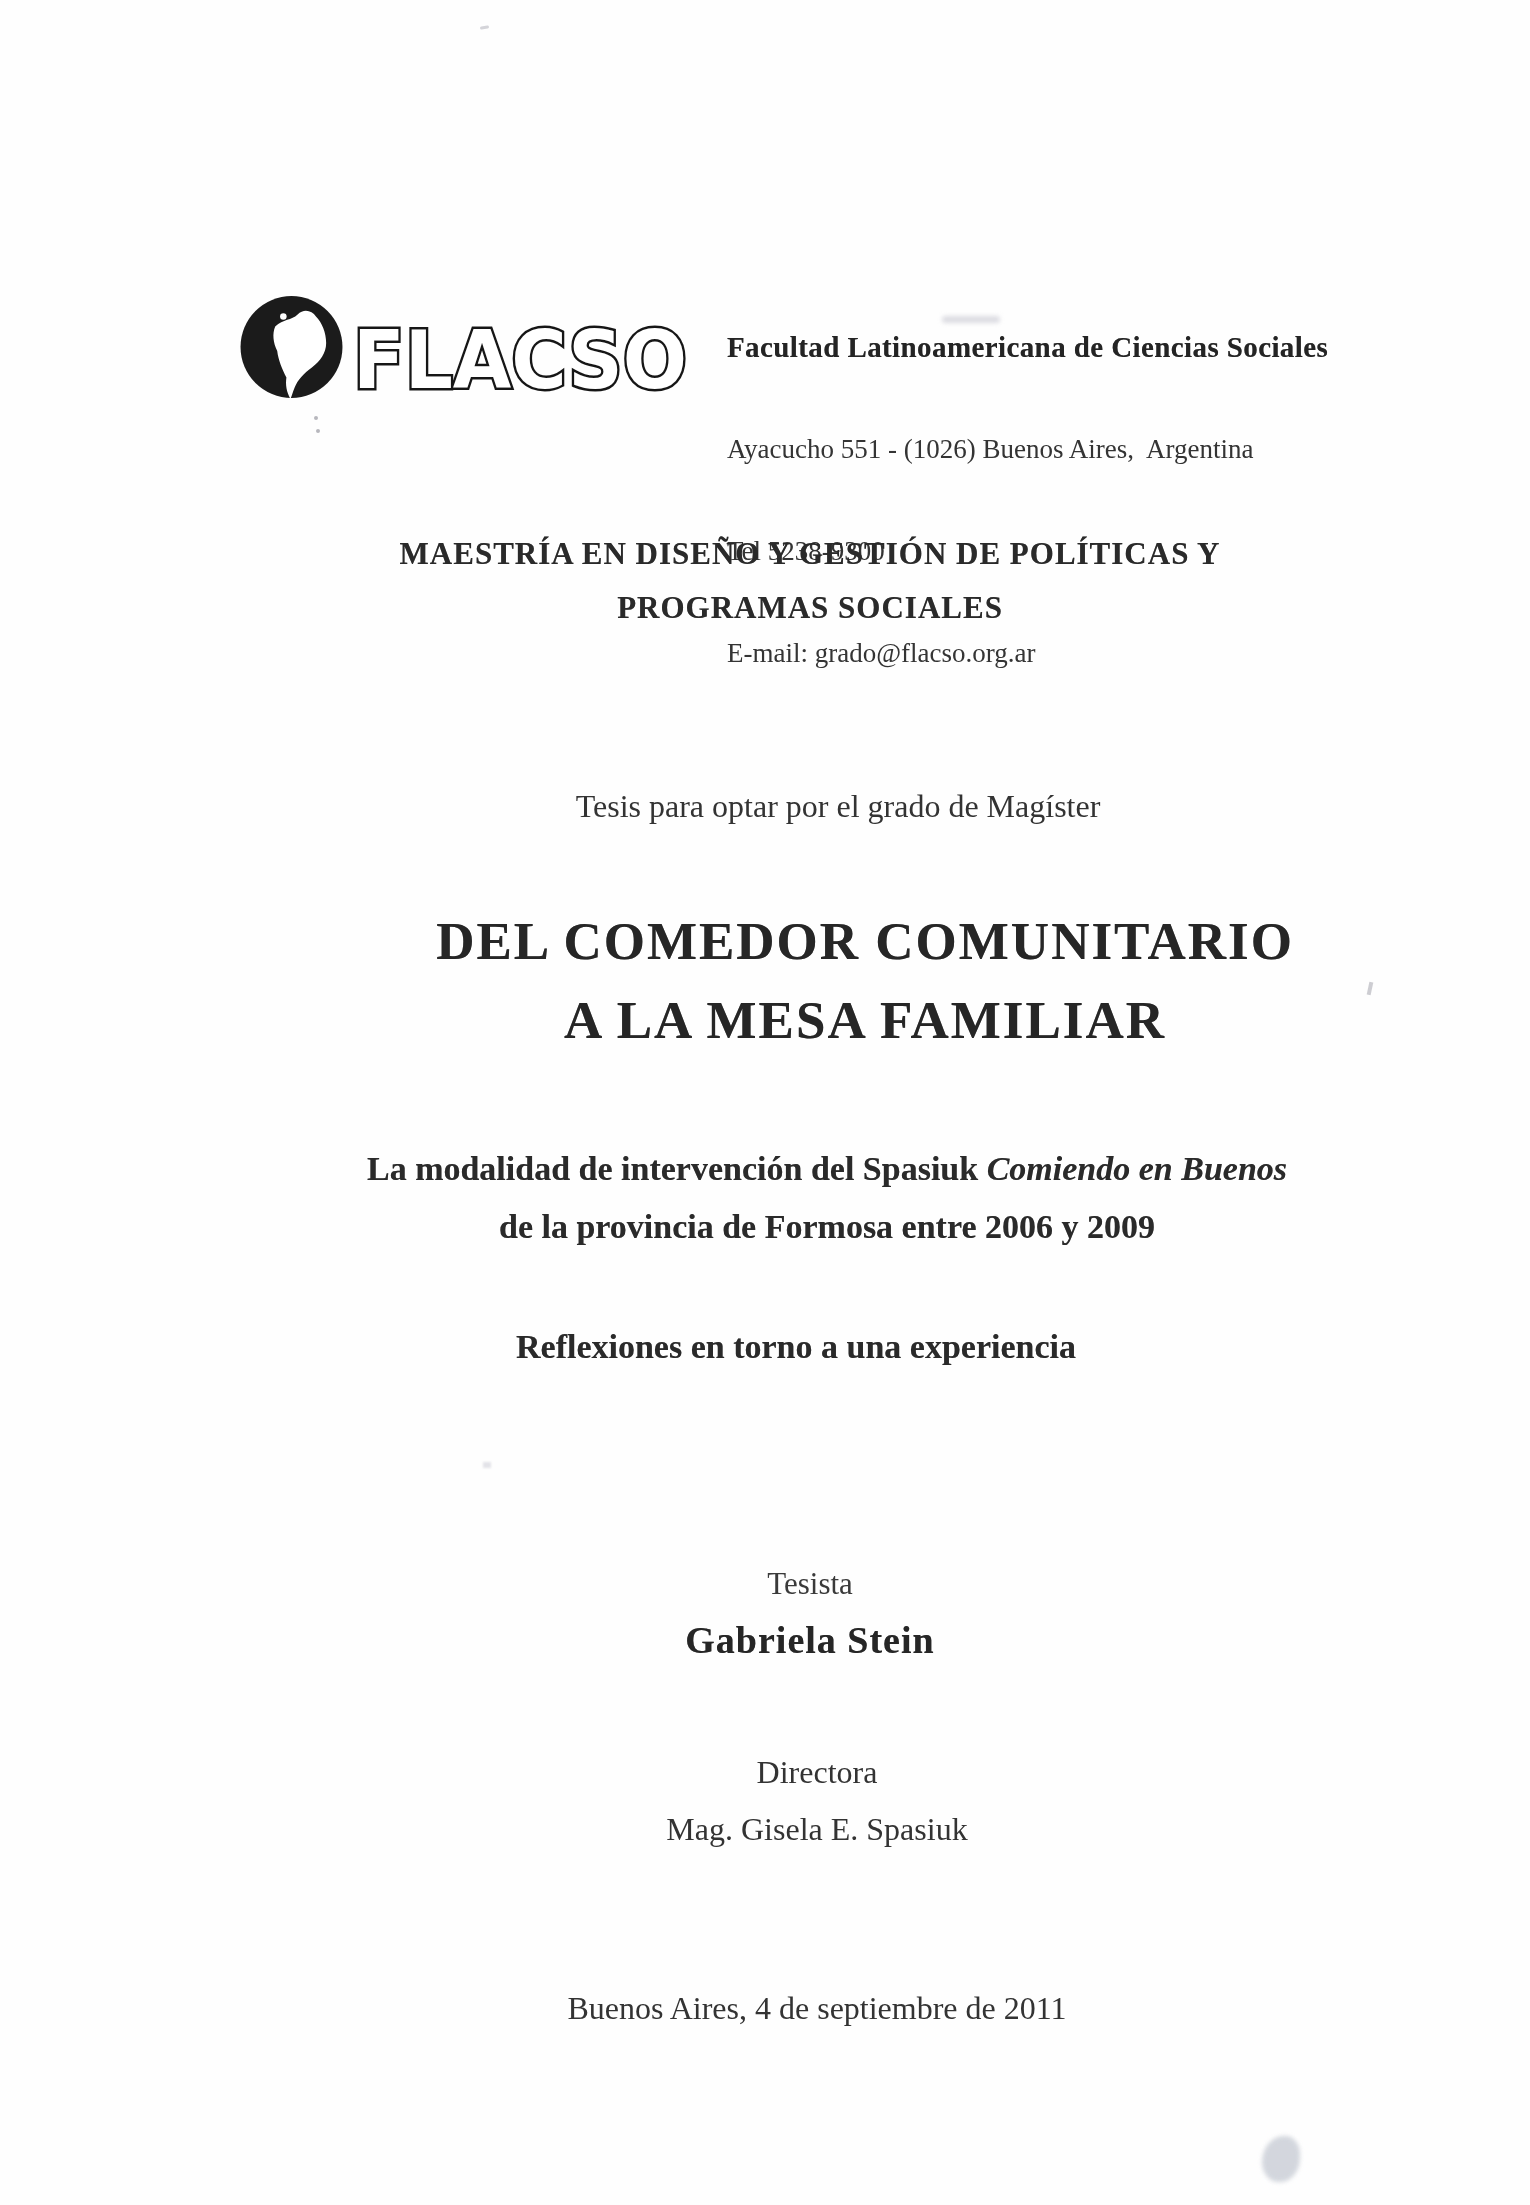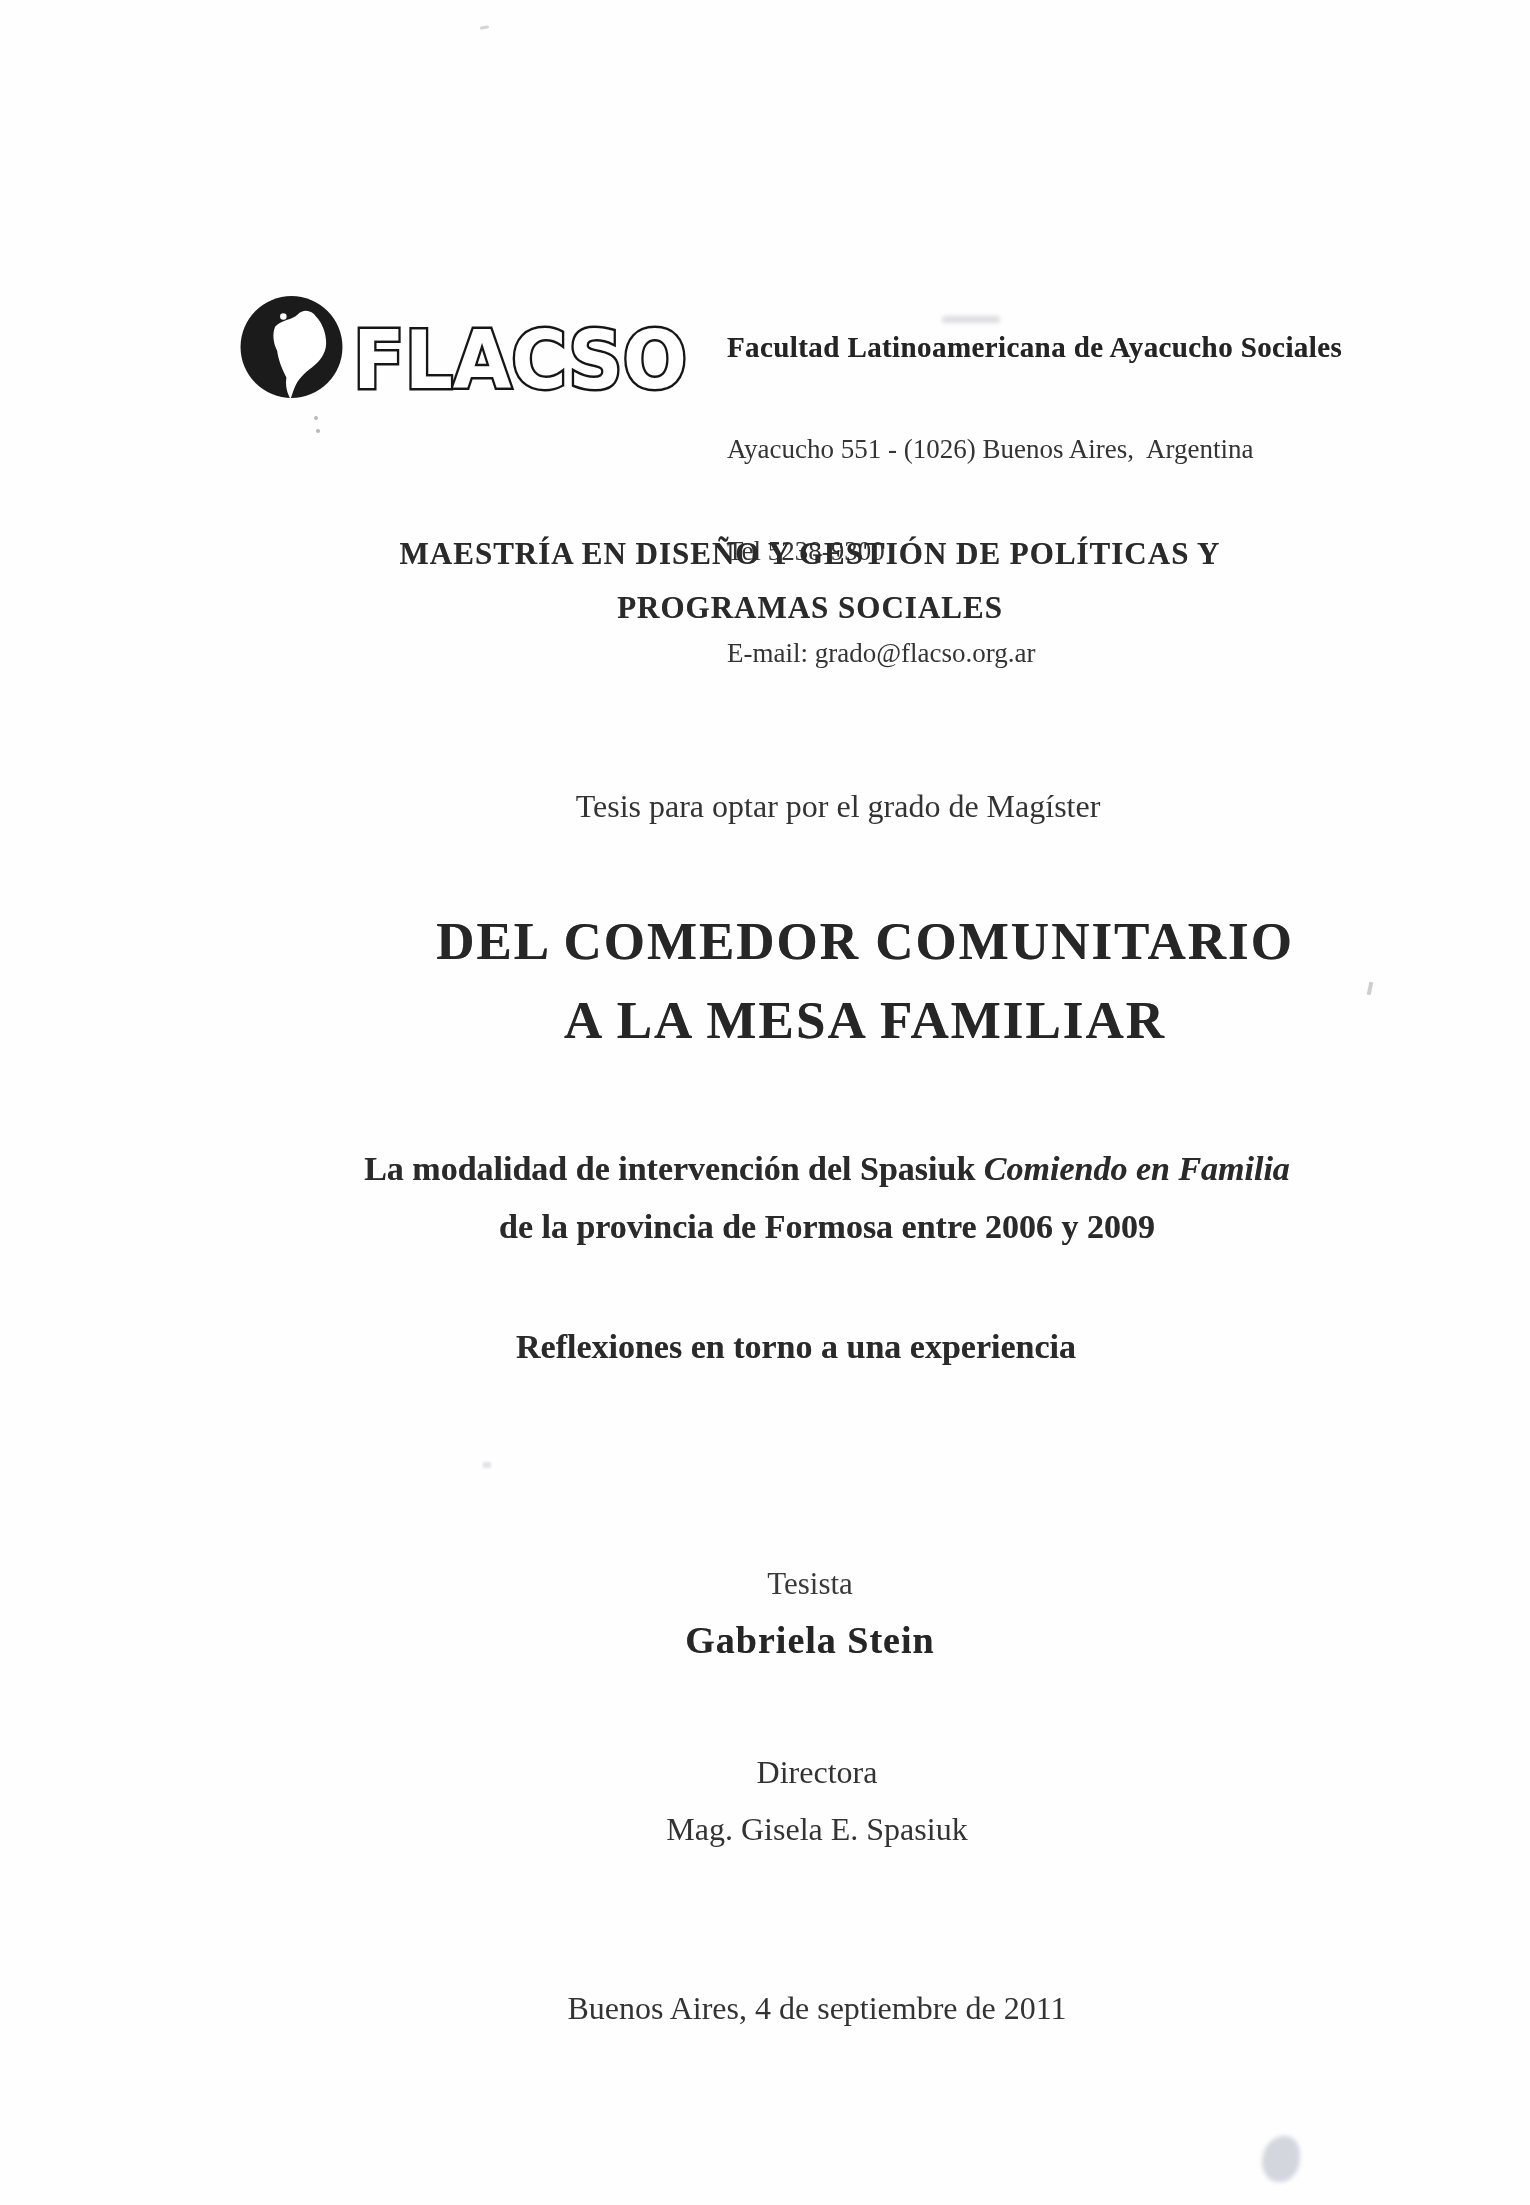--- a/index.html
+++ b/index.html
@@ -122,40 +122,40 @@
       C 43 74, 39 65, 38 56
       C 34 48, 33 39, 36 32 Z"></path>
     <circle cx="44" cy="22" r="3.2" fill="#ffffff"></circle>
   </svg>
 
   <svg class="wordmark-svg" width="344" height="90" viewBox="0 0 344 90">
     <text x="5" y="78" font-family="DejaVu Sans, sans-serif" font-weight="bold" font-size="80" textLength="334" lengthAdjust="spacingAndGlyphs" fill="#ffffff" stroke="#161616" stroke-width="5" paint-order="stroke">FLACSO</text>
   </svg>
 
   <div class="org">
-    <div class="org-name">Facultad Latinoamericana de Ayacucho Sociales</div>
+    <div class="org-name">Facultad Latinoamericana de Ciencias Sociales</div>
     <div class="org-address">Ayacucho 551 - (1026) Buenos Aires,  Argentina</div>
     <div class="org-phone">Tel 5238-9300</div>
     <div class="org-email">E-mail: grado@flacso.org.ar</div>
   </div>
 
   <div class="program">
     <div>MAESTRÍA EN DISEÑO Y GESTIÓN DE POLÍTICAS Y</div>
     <div>PROGRAMAS SOCIALES</div>
   </div>
 
   <div class="thesis-note">Tesis para optar por el grado de Magíster</div>
 
   <h1 class="title">
     <span>DEL COMEDOR COMUNITARIO</span>
     <span>A LA MESA FAMILIAR</span>
   </h1>
 
   <div class="subtitle">
-    <div><span>La modalidad de intervención del Spasiuk </span><em>Comiendo en Familia</em></div>
+    <div><span>La modalidad de intervención del Spasiuk </span><em>Comiendo en Buenos</em></div>
     <div>de la provincia de Formosa entre 2006 y 2009</div>
   </div>
 
   <div class="reflections">Reflexiones en torno a una experiencia</div>
 
   <div class="author">
     <div class="label">Tesista</div>
     <div class="name">Gabriela Stein</div>
   </div>
 

